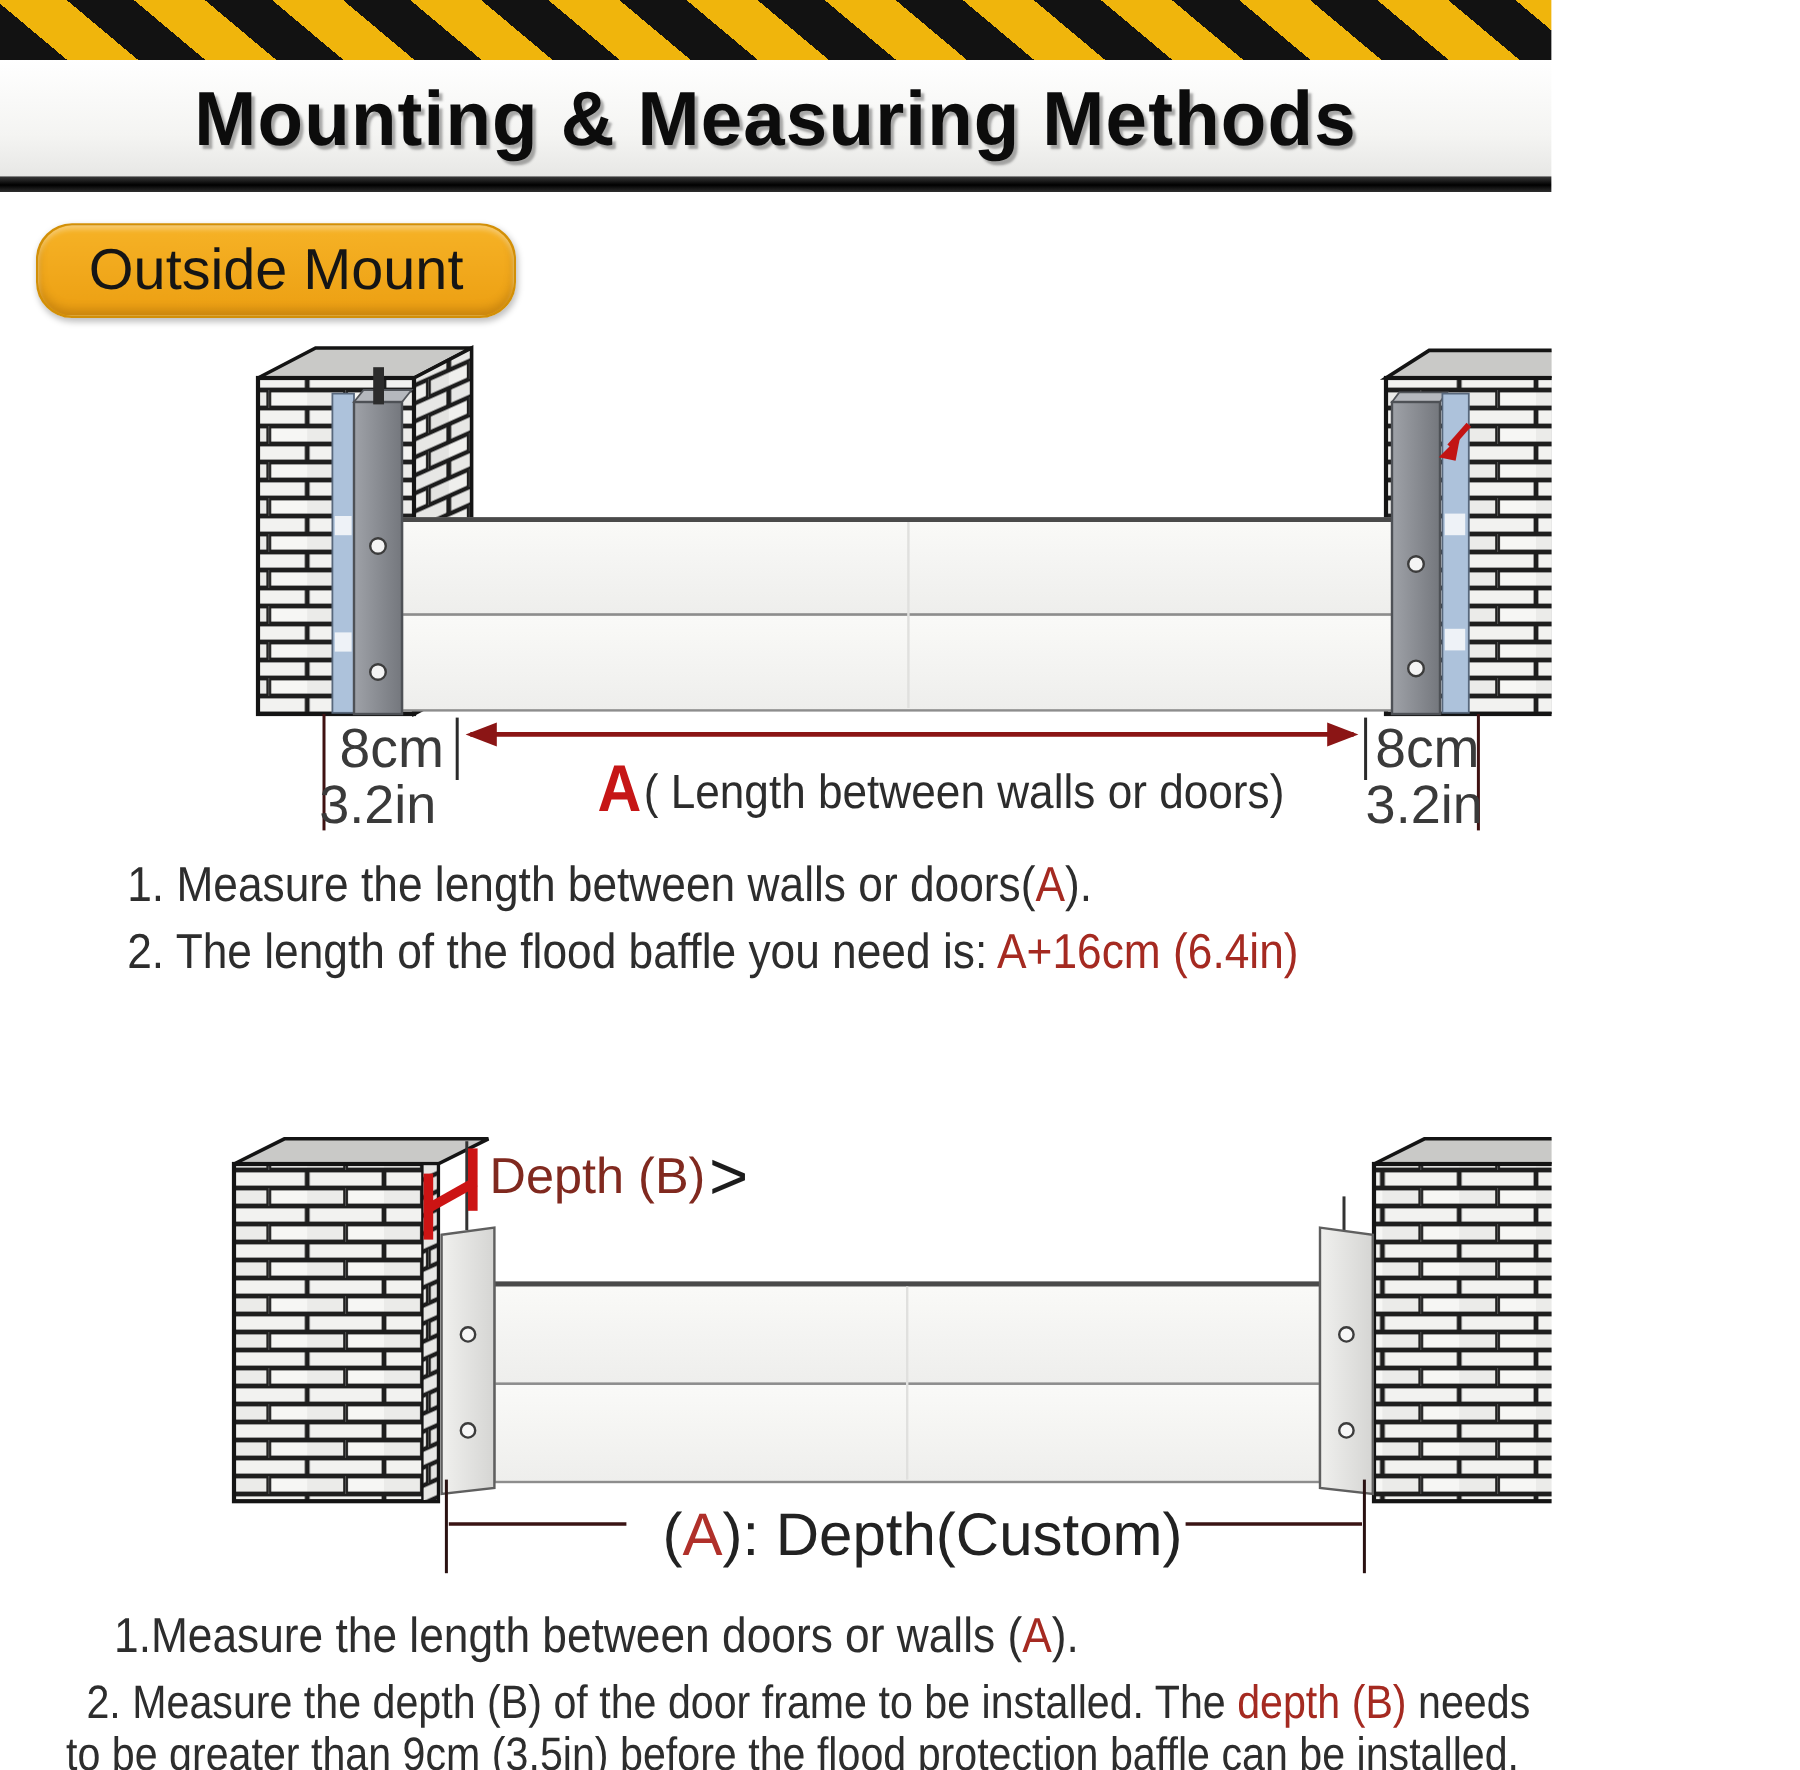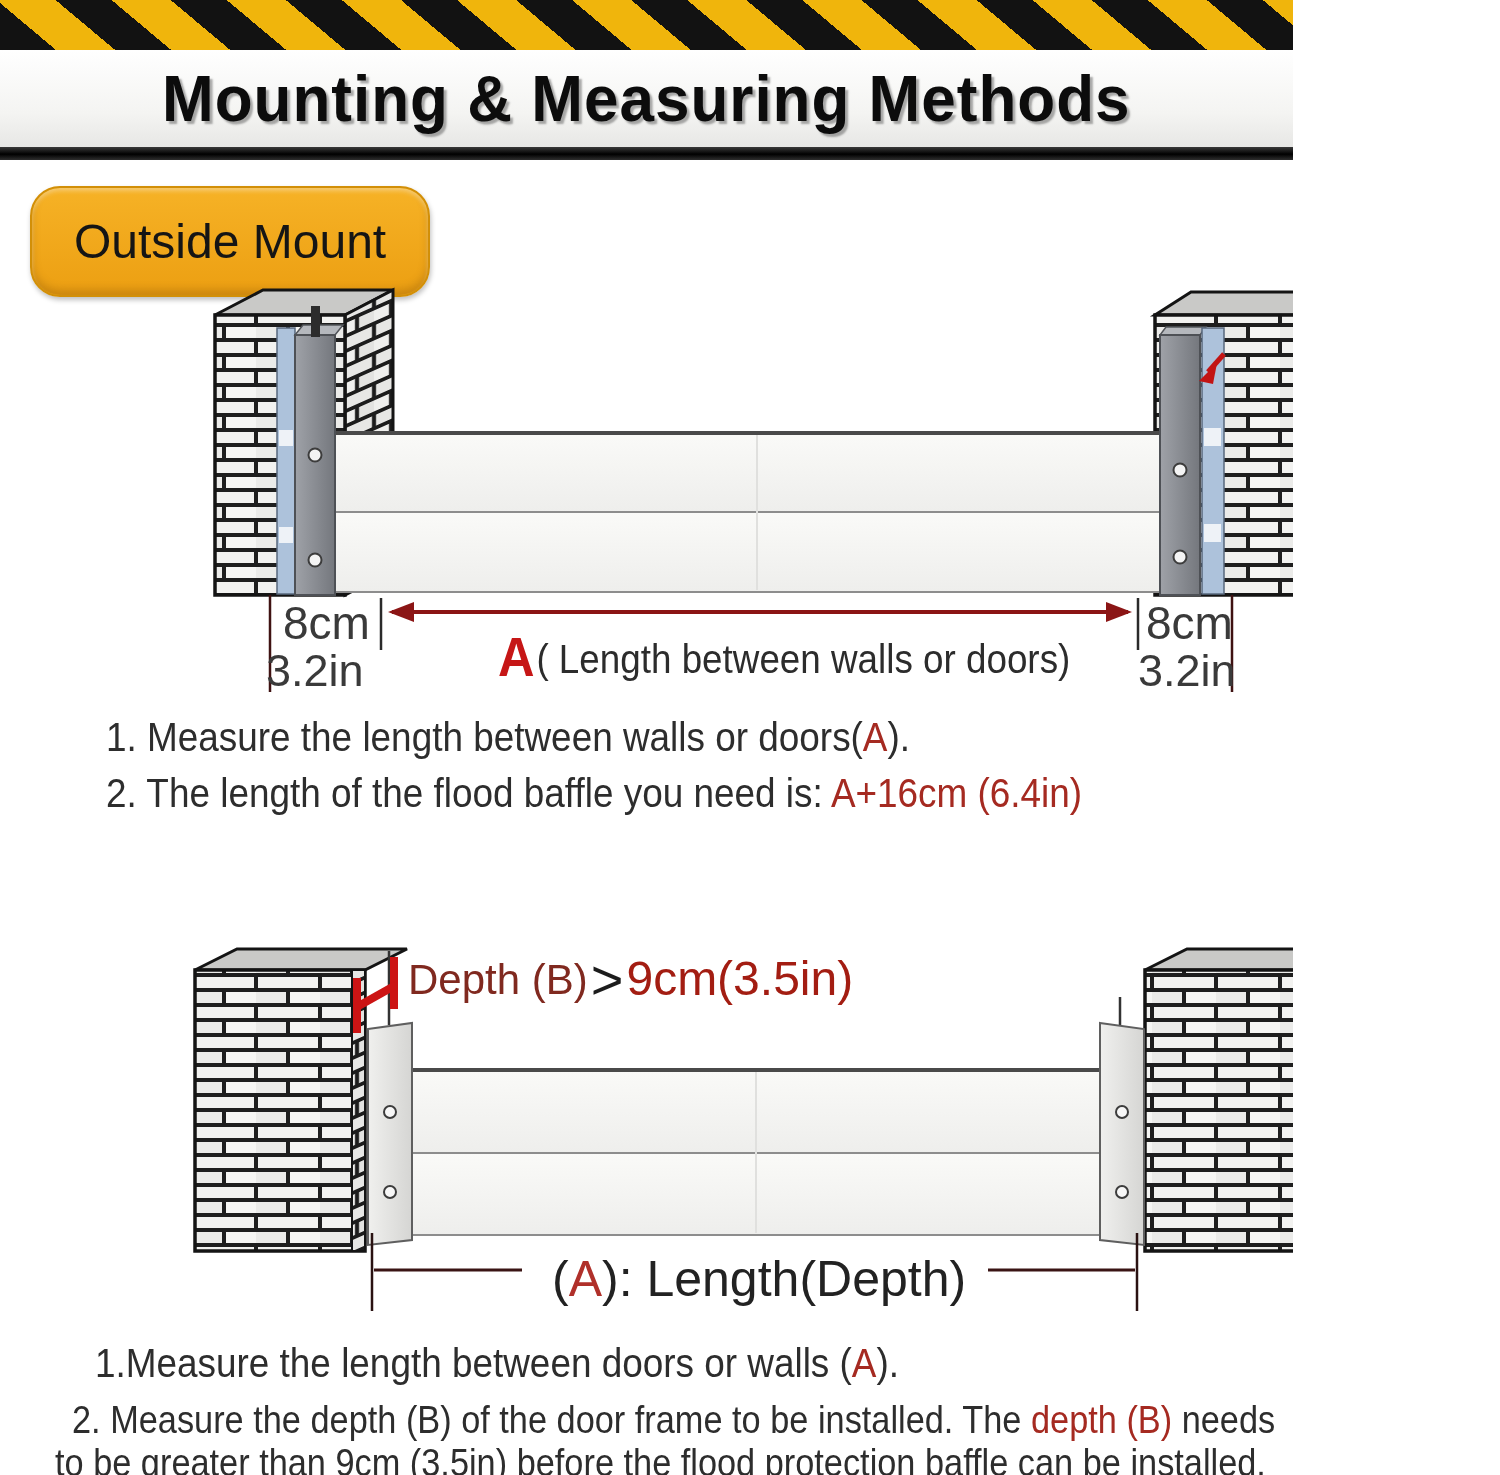--- a/index.html
+++ b/index.html
@@ -12,21 +12,21 @@
   .titleband{position:absolute;top:50px;left:0;width:100%;height:97px;
              background:linear-gradient(180deg,#ffffff 0%,#f4f4f2 65%,#e7e7e5 100%);
              display:flex;align-items:center;justify-content:center;}
   .pagetitle{font-size:64px;font-weight:700;color:#0c0c0c;letter-spacing:1px;
              text-shadow:3px 3px 2px rgba(70,70,70,.45);transform:scaleX(.97);}
   .divider{position:absolute;top:147px;left:0;width:100%;height:13px;
            background:linear-gradient(180deg,#3a3a3a,#000 55%,#2e2e2e);}
 
   
   .badge{position:absolute;left:30px;background:linear-gradient(180deg,#f6b226,#ec9f12);
-         border:2px solid #d28f07;border-radius:30px;padding:26px 42px;
+         border:2px solid #d28f07;border-radius:30px;padding:10px 42px;
          font-size:48px;color:#151515;white-space:nowrap;
          box-shadow:inset 0 3px 4px rgba(255,255,255,.35),
                     inset 0 -5px 8px rgba(110,65,0,.28),
                     1px 3px 5px rgba(0,0,0,.25);}
   #badge-outside{top:186px;}
   #badge-inside{top:843px;}
 
   
   .diagram{position:absolute;left:0;width:1500px;}
   #diag1{top:280px;height:420px;}
@@ -214,24 +214,23 @@
         <line x1="1137" y1="288" x2="1137" y2="366" stroke="#2a1212" stroke-width="2.5"></line>
         <line x1="374" y1="325" x2="522" y2="325" stroke="#3a1414" stroke-width="3"></line>
         <line x1="988" y1="325" x2="1135" y2="325" stroke="#3a1414" stroke-width="3"></line>
       </g>
     </svg>
   </div>
 
   <div class="lbl" id="lbl-depth">
     <span>Depth (B) </span>
     <span class="gt">&gt;</span>
-    <span class="val">9cm(3.5in)</span>
   </div>
   <div class="lbl" id="lbl-len">
-    <span>(</span><span class="reda">A</span><span>): Length(Depth)</span>
+    <span>(</span><span class="reda">A</span><span>): Depth(Custom)</span>
   </div>
 
   <div class="step" id="in-step1">
     <span>1.Measure the length between doors or walls (</span><span class="hl">A</span><span>).</span>
   </div>
   <div class="step" id="in-step2">
     <span>2. Measure the depth (B) of the door frame to be installed. The </span><span class="hl">depth (B)</span><span> needs</span>
   </div>
   <div class="step" id="in-step3">
     <span>to be greater than 9cm (3.5in) before the flood protection baffle can be installed.</span>

